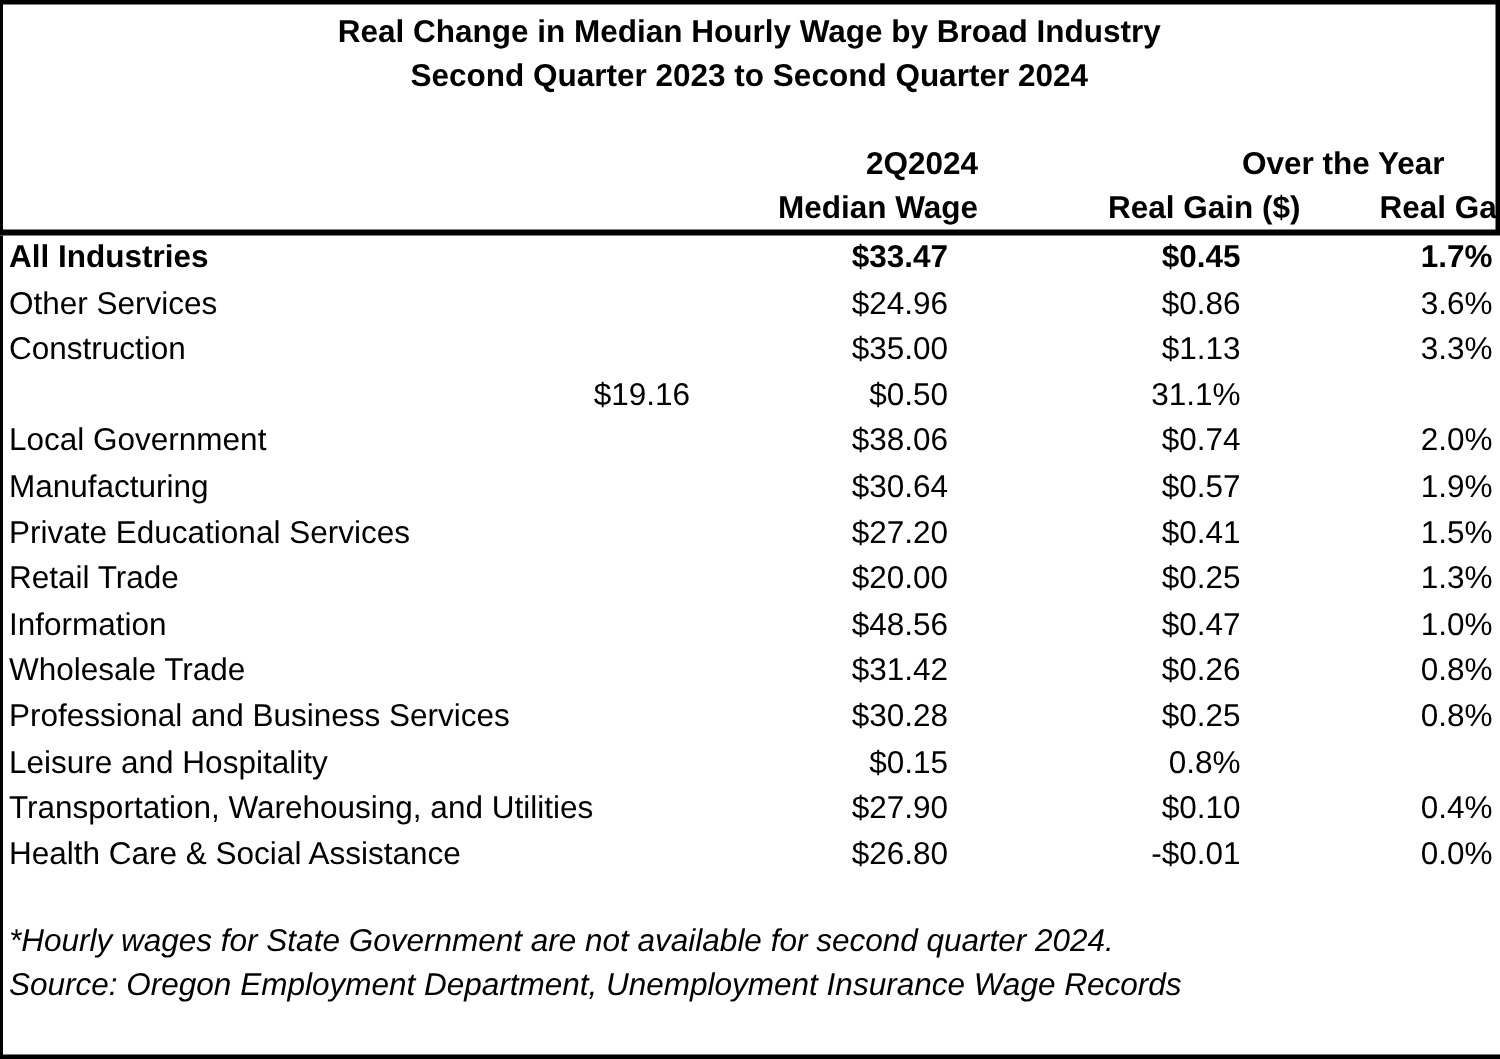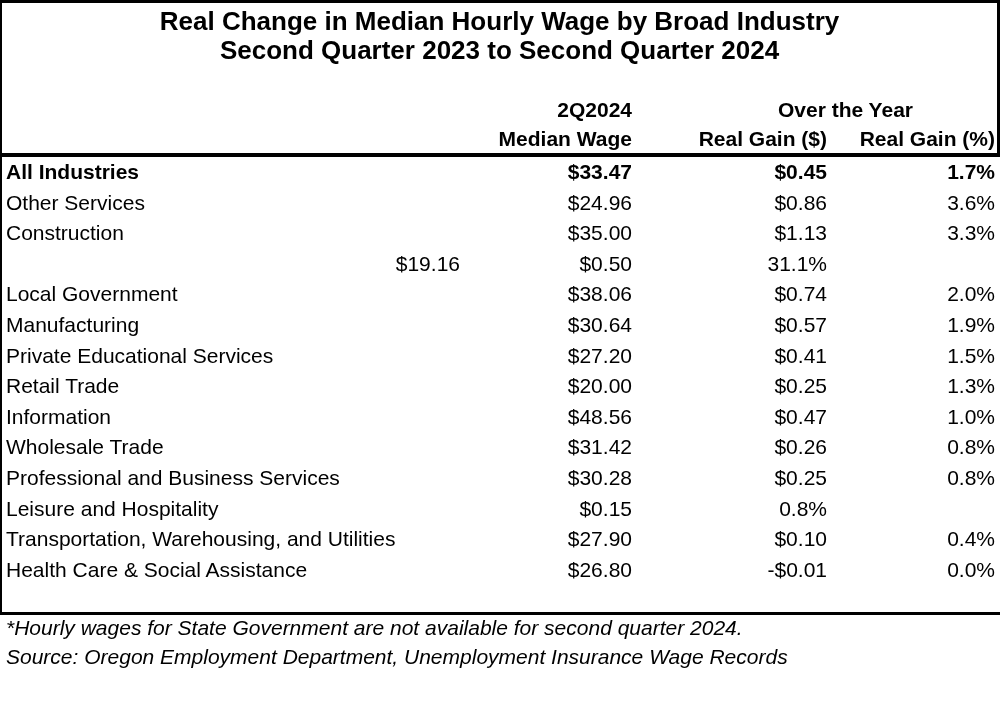--- a/index.html
+++ b/index.html
@@ -15,37 +15,38 @@
   #head-box{
     position:absolute;left:0;top:0;width:1000px;height:157px;
     box-sizing:border-box;
     border-top:3px solid #000;
     border-left:2px solid #000;
     border-right:3px solid #000;
     border-bottom:4px solid #000;
     display:flex;flex-direction:column;
   }
   .title-line{
-    text-align:center;font-weight:bold;font-size:26px;line-height:29px;
+    text-align:center;font-weight:bold;font-size:21px;line-height:29px;
   }
   #title-block{margin-top:4px;}
   #head-spacer{flex:1;}
   .hdr-grid{
     display:grid;
     grid-template-columns:454px 172px 195px 168px;
     padding-left:4px;
+    gap:20px;
   }
   .hdr-cell{
     font-weight:bold;font-size:21px;line-height:29px;white-space:nowrap;
   }
   .r{text-align:right;}
   .group-cell{grid-column:3/5;text-align:center;padding-left:64px;}
   
   #body-box{
-    position:absolute;left:0;top:157px;width:1000px;height:458px;
+    position:absolute;left:0;top:157px;width:1000px;height:549px;
     box-sizing:border-box;
     border-left:2px solid #000;
     border-bottom:3px solid #000;
   }
   .data-row{
     display:grid;
     grid-template-columns:454px 172px 195px 168px;
     padding-left:4px;
     height:30.6px;
     font-size:21px;line-height:30.6px;

